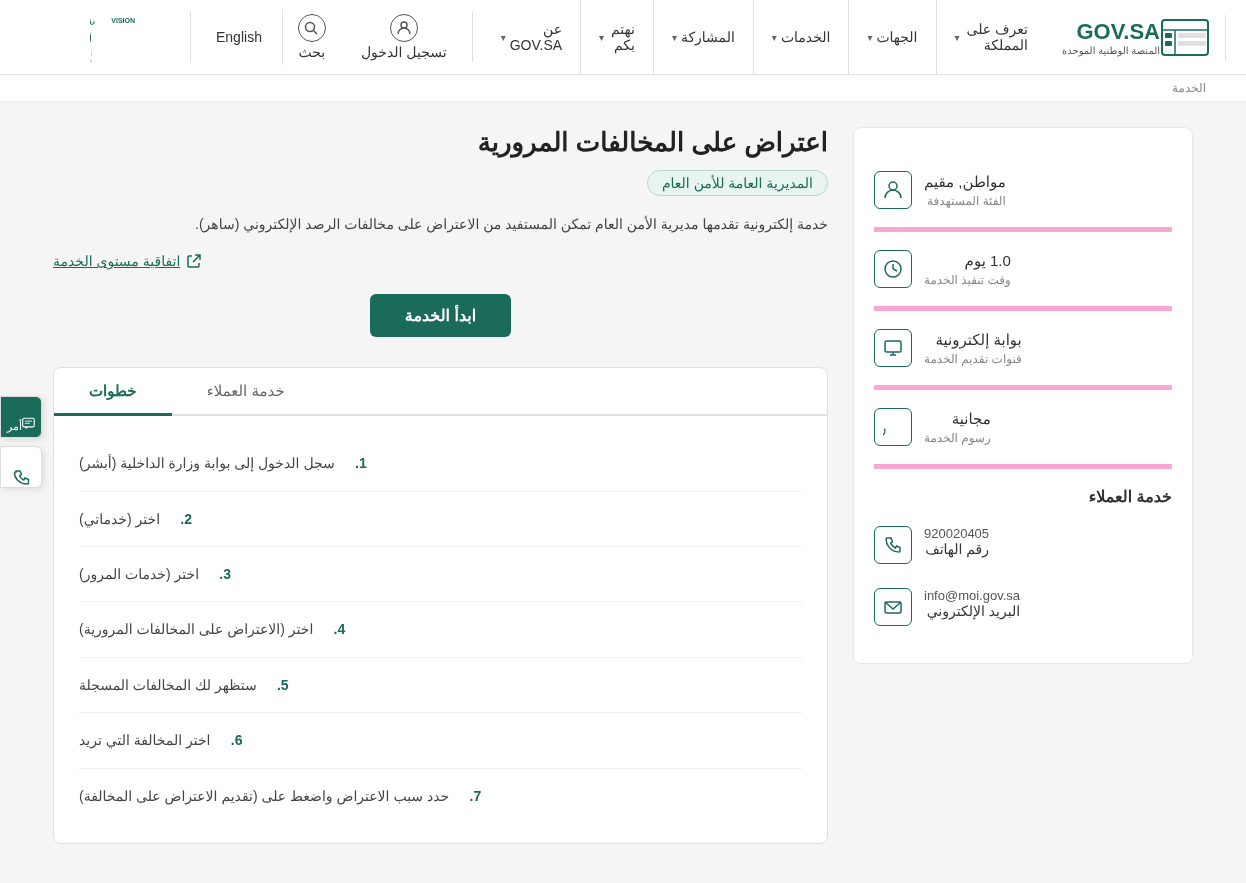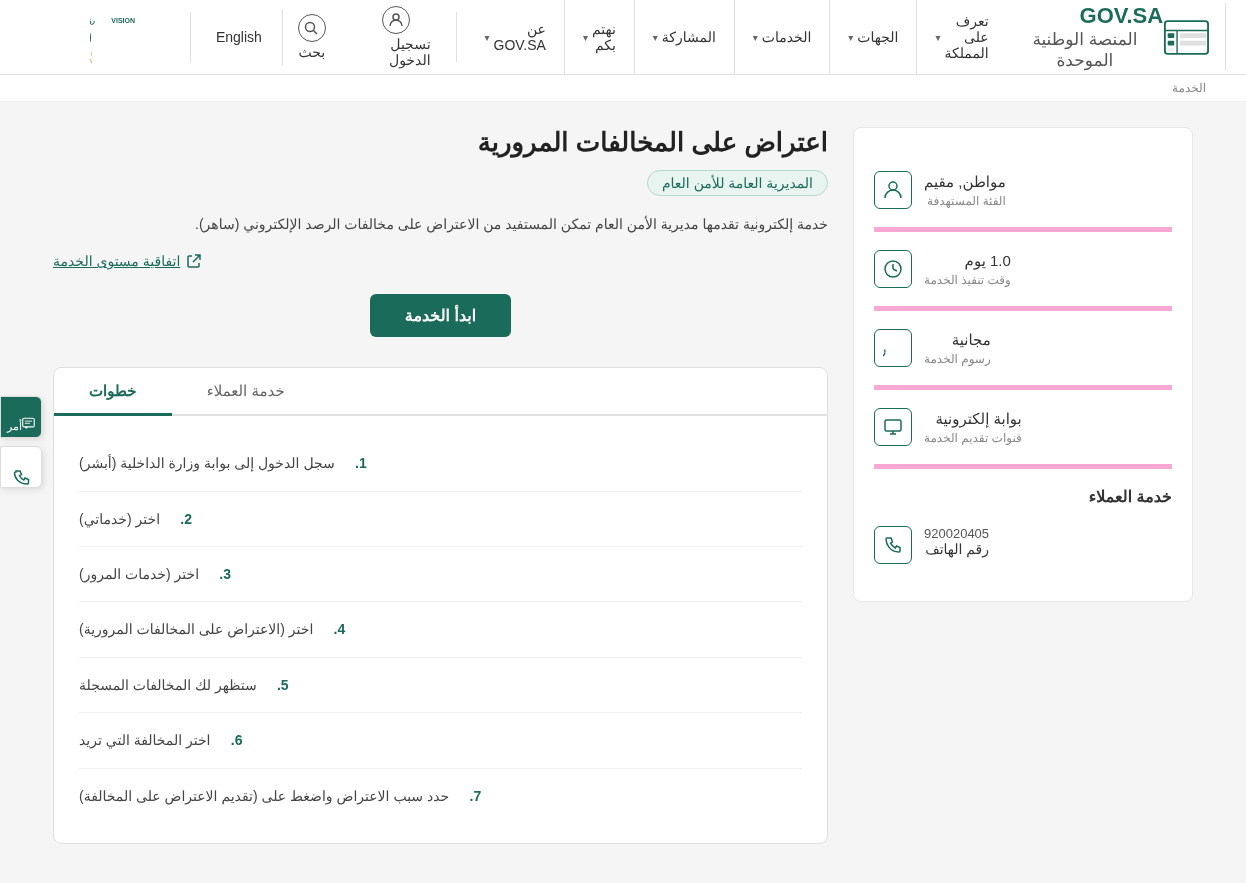--- a/index.html
+++ b/index.html
@@ -102,21 +102,21 @@
       min-width: 180px;
       padding-right: 15px;
       border-right: 1px solid #e0e0e0;
     }
     .govsa-logo-text {
       font-size: 22px;
       font-weight: bold;
       color: #1a6b5a;
     }
     .govsa-logo-sub {
-      font-size: 17px;
+      font-size: 10px;
       color: #555;
       display: block;
       text-align: center;
     }
 
     
     .breadcrumb-bar {
       background: #fff;
       padding: 6px 40px;
       font-size: 12px;
@@ -470,58 +470,70 @@
         <svg width="20" height="20" viewBox="0 0 20 20" fill="none">
           <circle cx="10" cy="10" r="8" stroke="#1a6b5a" stroke-width="1.5"></circle>
           <line x1="10" y1="5" x2="10" y2="10" stroke="#1a6b5a" stroke-width="1.5"></line>
           <line x1="10" y1="10" x2="14" y2="12" stroke="#1a6b5a" stroke-width="1.5"></line>
         </svg>
       </div>
     </div>
 
     <div class="sidebar-row">
       <div class="sidebar-row-text">
-        <div class="sidebar-row-value">مجانية</div>
-        <div class="sidebar-row-label">رسوم الخدمة</div>
-      </div>
-      <div class="sidebar-icon">
-        <svg width="20" height="20" viewBox="0 0 20 20" fill="none">
-          <text x="3" y="15" font-size="14" fill="#1a6b5a" font-weight="bold">﷼</text>
-        </svg>
-      </div>
-    </div>
-
-    <div class="sidebar-row">
-      <div class="sidebar-row-text">
         <div class="sidebar-row-value">بوابة إلكترونية</div>
         <div class="sidebar-row-label">قنوات تقديم الخدمة</div>
       </div>
       <div class="sidebar-icon">
         <svg width="20" height="20" viewBox="0 0 20 20" fill="none">
           <rect x="2" y="3" width="16" height="11" rx="1.5" stroke="#1a6b5a" stroke-width="1.5"></rect>
           <line x1="7" y1="17" x2="13" y2="17" stroke="#1a6b5a" stroke-width="1.5"></line>
           <line x1="10" y1="14" x2="10" y2="17" stroke="#1a6b5a" stroke-width="1.5"></line>
         </svg>
       </div>
     </div>
 
+    <div class="sidebar-row">
+      <div class="sidebar-row-text">
+        <div class="sidebar-row-value">مجانية</div>
+        <div class="sidebar-row-label">رسوم الخدمة</div>
+      </div>
+      <div class="sidebar-icon">
+        <svg width="20" height="20" viewBox="0 0 20 20" fill="none">
+          <text x="3" y="15" font-size="14" fill="#1a6b5a" font-weight="bold">﷼</text>
+        </svg>
+      </div>
+    </div>
+
     <div class="customer-service-title">خدمة العملاء</div>
 
     <div class="sidebar-contact-row">
       <div class="sidebar-row-text">
         <div class="sidebar-contact-value">920020405</div>
         <div class="sidebar-contact-label">رقم الهاتف</div>
       </div>
       <div class="sidebar-icon">
         <svg width="20" height="20" viewBox="0 0 20 20" fill="none">
           <path d="M4 3h4l1.5 4-2 1.2c1 2 2.8 3.8 4.8 4.8L13.5 11 17 12.5V16c0 .6-.5 1-1 1C7 17 3 9 3 4c0-.5.4-1 1-1z" stroke="#1a6b5a" stroke-width="1.5" fill="none"></path>
         </svg>
       </div>
     </div>
 
+    <div class="sidebar-contact-row">
+      <div class="sidebar-row-text">
+        <div class="sidebar-contact-value">info@moi.gov.sa</div>
+        <div class="sidebar-contact-label">البريد الإلكتروني</div>
+      </div>
+      <div class="sidebar-icon">
+        <svg width="20" height="20" viewBox="0 0 20 20" fill="none">
+          <rect x="2" y="5" width="16" height="11" rx="1.5" stroke="#1a6b5a" stroke-width="1.5"></rect>
+          <polyline points="2,5 10,12 18,5" stroke="#1a6b5a" stroke-width="1.5" fill="none"></polyline>
+        </svg>
+      </div>
+    </div>
   </aside>
 
   <div class="content-area">
     <h1 class="service-title">اعتراض على المخالفات المرورية</h1>
 
     <div class="service-badge">المديرية العامة للأمن العام</div>
 
     <p class="service-description">خدمة إلكترونية تقدمها مديرية الأمن العام تمكن المستفيد من الاعتراض على مخالفات الرصد الإلكتروني (ساهر).</p>
 
     <div class="service-sla-link">

